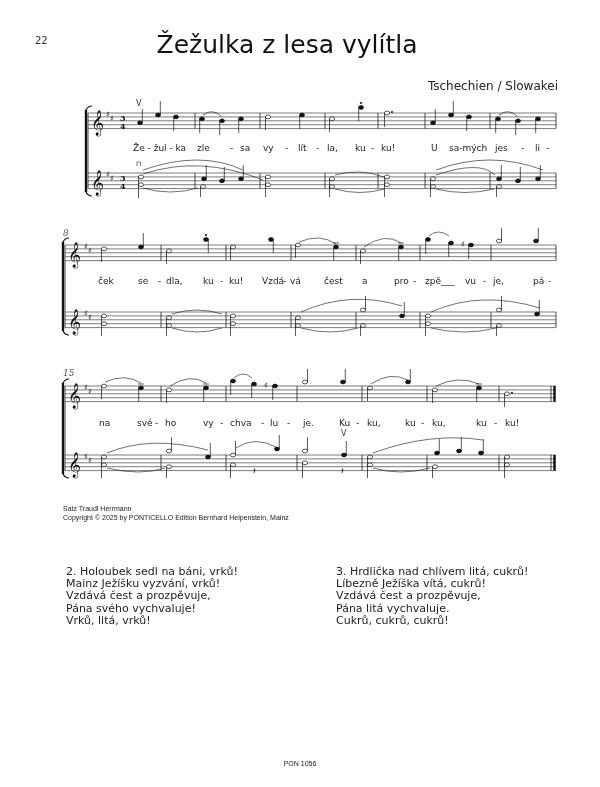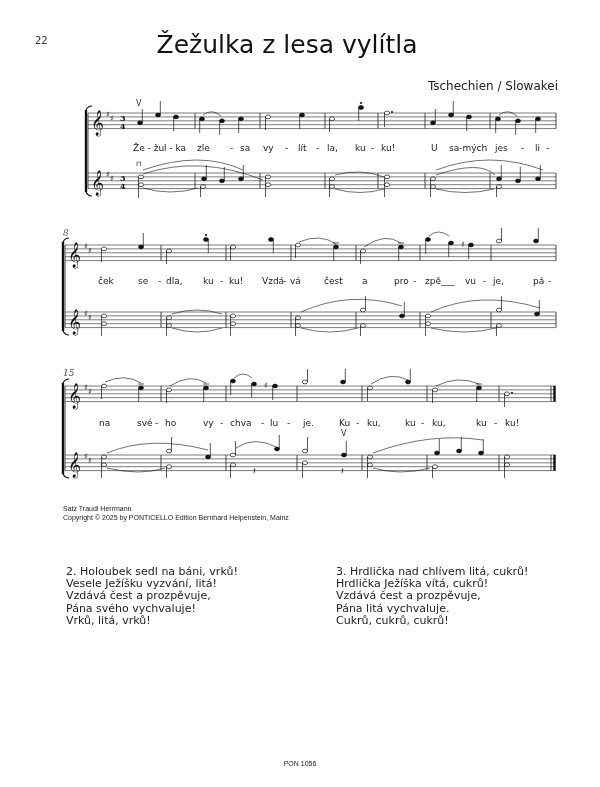--- a/index.html
+++ b/index.html
@@ -503,27 +503,27 @@
   </g>
 </svg>
 
 <div class="credits">
   <div>Satz Traudl Herrmann</div>
   <div>Copyright © 2025 by PONTICELLO Edition Bernhard Helpenstein, Mainz</div>
 </div>
 
 <div class="verse verse-2">
   <div>2. Holoubek sedl na báni, vrků!</div>
-  <div>Vesele Ježíšku vyzvání, litá!</div>
+  <div>Mainz Ježíšku vyzvání, vrků!</div>
   <div>Vzdává čest a prozpěvuje,</div>
   <div>Pána svého vychvaluje!</div>
   <div>Vrků, litá, vrků!</div>
 </div>
 
 <div class="verse verse-3">
   <div>3. Hrdlička nad chlívem litá, cukrů!</div>
-  <div>Hrdlička Ježíška vítá, cukrů!</div>
+  <div>Líbezně Ježíška vítá, cukrů!</div>
   <div>Vzdává čest a prozpěvuje,</div>
   <div>Pána litá vychvaluje.</div>
   <div>Cukrů, cukrů, cukrů!</div>
 </div>
 
 <div class="catalog">PON 1056</div>
 
 </body></html>

